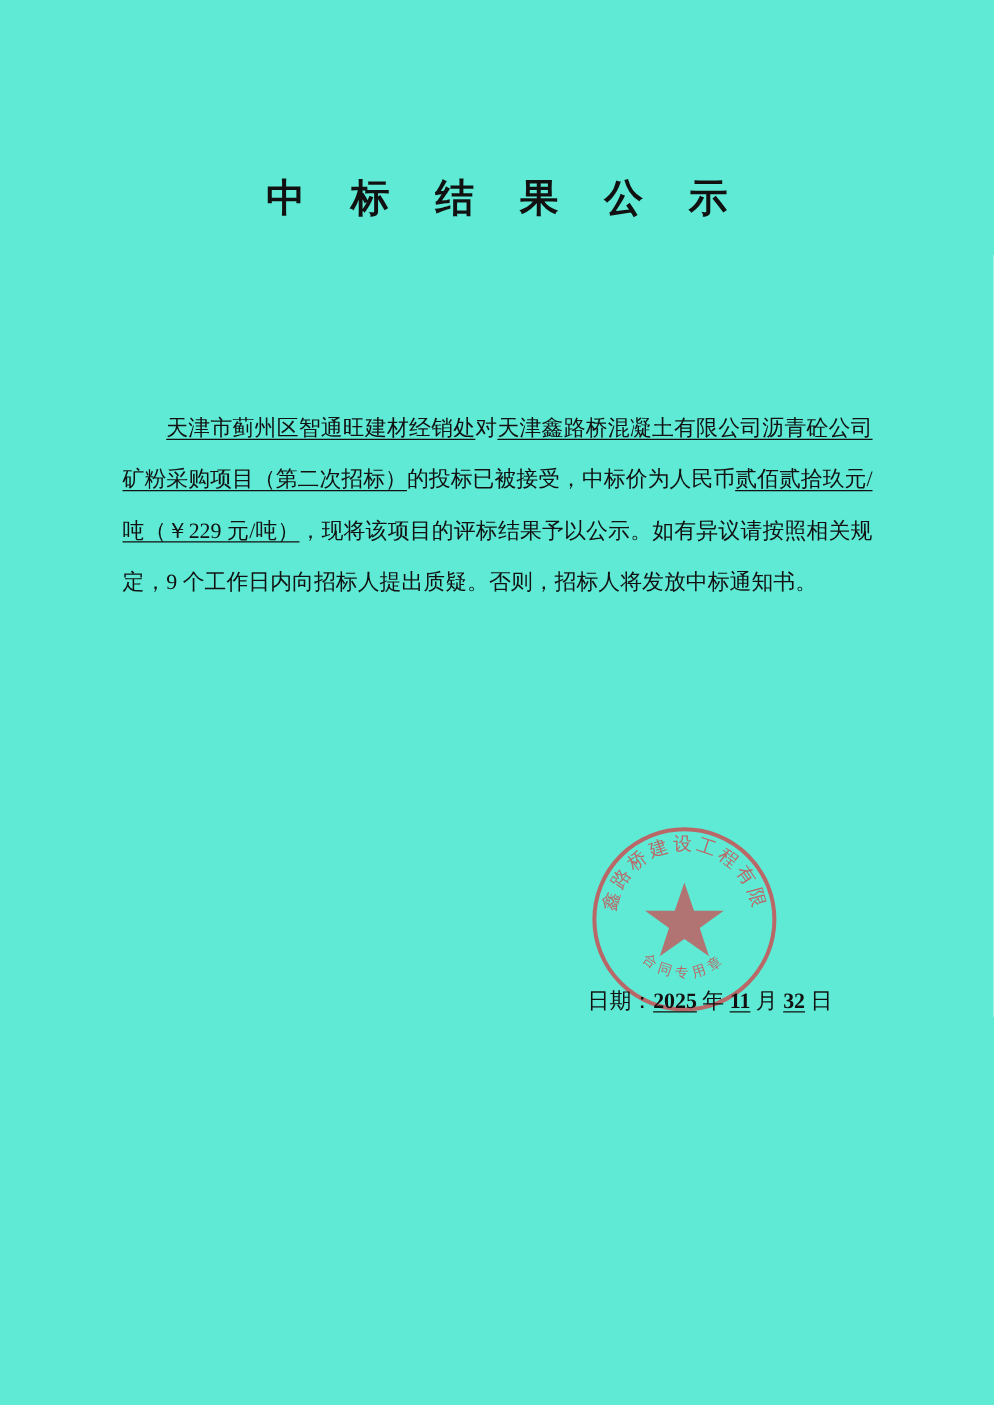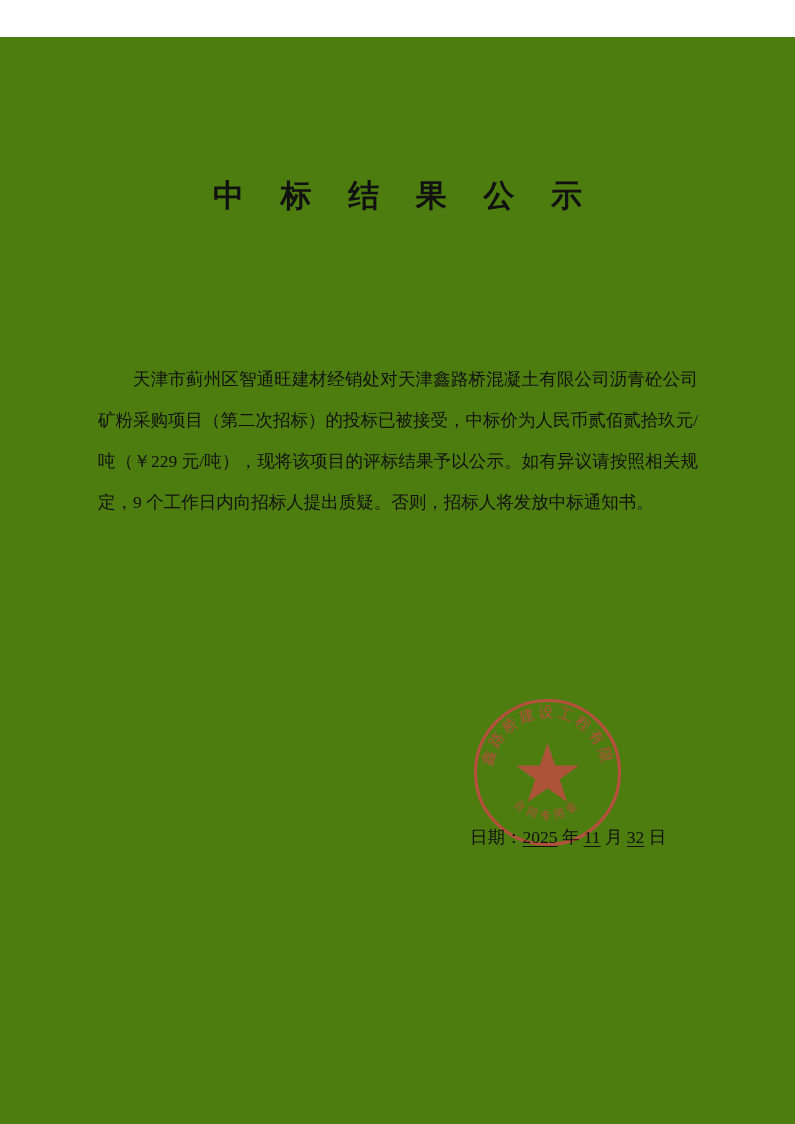--- a/index.html
+++ b/index.html
@@ -11,22 +11,21 @@
     width: 795px;
     height: 1124px;
     position: relative;
     font-family: "Liberation Serif", "DejaVu Serif", serif;
     color: #000000;
     overflow: hidden;
   }
   .page {
     position: absolute;
     inset: 0;
-    background: #4d7c0f;
-    margin-top: 37px;
+    background: #5eead4;
   }
   .doc-title {
     position: absolute;
     top: 138px;
     left: 0;
     right: 0;
     text-align: center;
     font-size: 31px;
     font-weight: bold;
     letter-spacing: 14px;
@@ -42,20 +41,21 @@
     font-size: 17.5px;
     line-height: 41px;
     text-align: justify;
     color: #111;
   }
   .body-block p {
     margin: 0;
     text-indent: 2em;
   }
   .u {
+    text-decoration: underline;
     text-underline-offset: 3px;
   }
   .signer {
     position: absolute;
     top: 700px;
     left: 370px;
     font-size: 17.5px;
     line-height: 30px;
     color: #111;
     white-space: nowrap;
@@ -65,20 +65,21 @@
     top: 785px;
     left: 470px;
     font-size: 17.5px;
     line-height: 30px;
     color: #111;
     white-space: nowrap;
   }
   .date-line .u {
     text-decoration: underline;
     text-underline-offset: 3px;
+    font-weight: bold;
   }
   .stamp {
     position: absolute;
     top: 658px;
     left: 470px;
     width: 155px;
     height: 155px;
     pointer-events: none;
   }
   .stamp svg {

